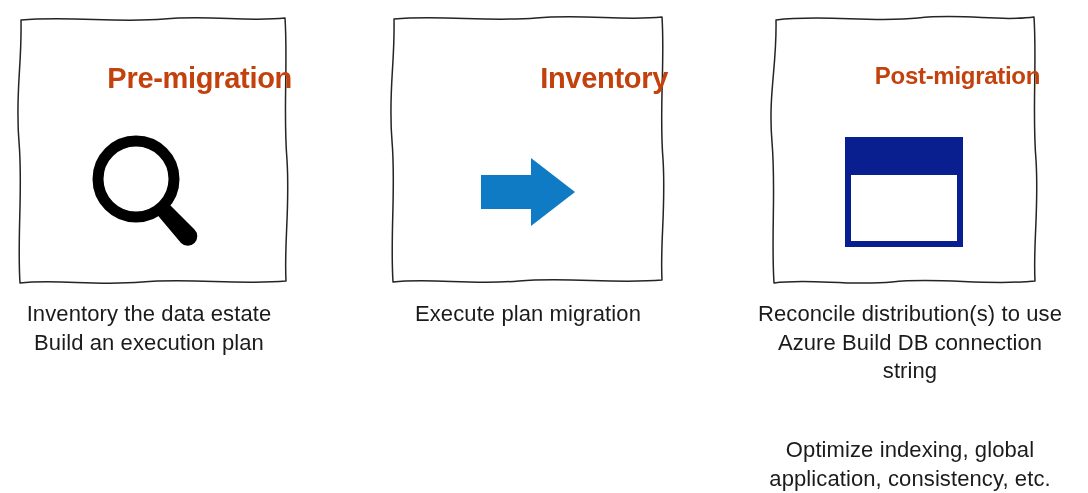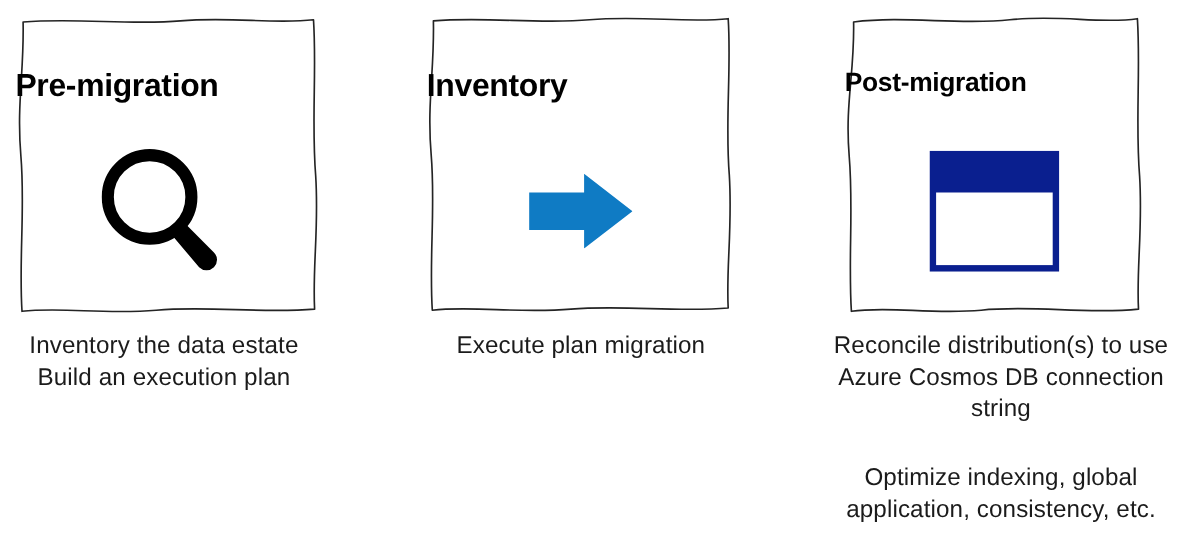--- a/index.html
+++ b/index.html
@@ -53,25 +53,25 @@
     stroke: #242424;
     stroke-width: 1.5;
     stroke-linejoin: round;
   }
 
   
   .panel-title {
     position: absolute;
     left: 0; right: 0;
     top: 48px;
-    text-align: left;
+    text-align: right;
     font-size: 29px;
     font-weight: bold;
     letter-spacing: -0.3px;
-    color: #000000;
+    color: #c2410c;
     line-height: 1;
   }
   .phase-1 .panel-title { top: 50px; }
   .phase-2 .panel-title { top: 50px; }
   .phase-3 .panel-title { top: 50px; font-size: 24px; }
 
   
   .panel-icon {
     position: absolute;
     left: 0; right: 0;
@@ -89,21 +89,21 @@
     text-align: center;
     font-size: 22px;
     font-weight: 400;
     line-height: 1.30;
     color: #1b1b1b;
     letter-spacing: 0.1px;
   }
   .phase-1 .caption-primary { left: -6px;  width: 310px; top: 300px; }
   .phase-2 .caption-primary { left: 0px;   width: 312px; top: 300px; }
   .phase-3 .caption-primary { left: 10px;  width: 340px; top: 300px; }
-  .phase-3 .caption-secondary { left: 10px; width: 340px; top: 420px; }
+  .phase-3 .caption-secondary { left: 10px; width: 340px; top: 436px; }
 
   .caption-line { display: block; white-space: nowrap; }
 </style>
 </head>
 <body>
 
 <div id="diagram">
 
   <div class="phase phase-1">
 
@@ -188,21 +188,21 @@
       <div class="panel-icon">
         <svg width="118" height="110" viewBox="0 0 118 110">
           <rect x="0" y="0" width="118" height="110" fill="#0A1F8F"></rect>
           <rect x="6" y="38" width="106" height="66" fill="#FFFFFF"></rect>
         </svg>
       </div>
     </div>
 
     <div class="caption caption-primary">
       <span class="caption-line">Reconcile distribution(s) to use</span>
-      <span class="caption-line">Azure Cosmos DB connection</span>
+      <span class="caption-line">Azure Build DB connection</span>
       <span class="caption-line">string</span>
     </div>
 
     <div class="caption caption-secondary">
       <span class="caption-line">Optimize indexing, global</span>
       <span class="caption-line">application, consistency, etc.</span>
     </div>
   </div>
 
 </div>

